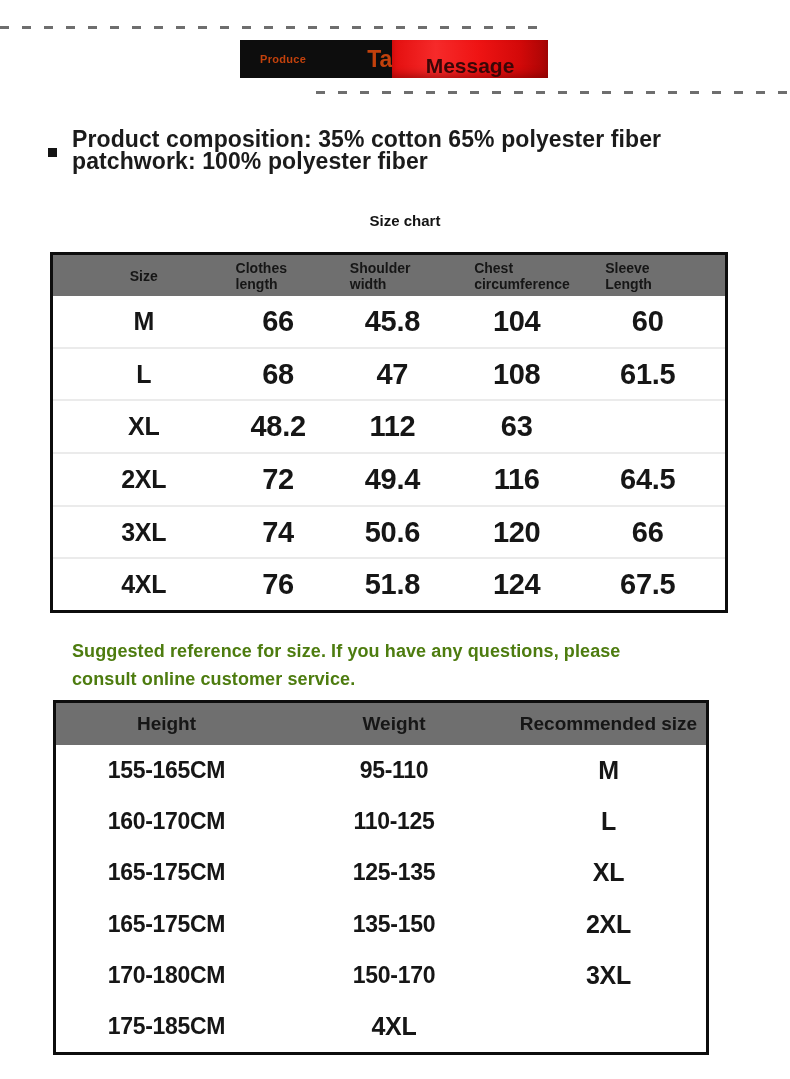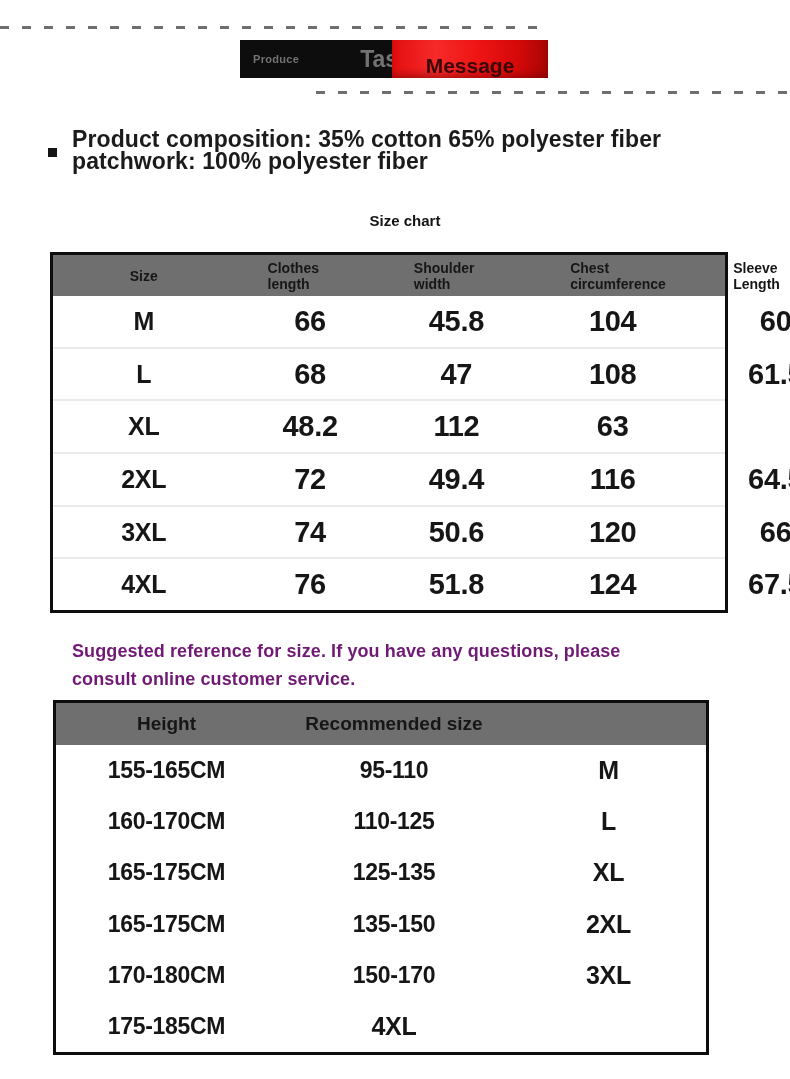--- a/index.html
+++ b/index.html
@@ -8,22 +8,22 @@
   .page { position:relative; width:790px; height:1079px; background:#ffffff; overflow:hidden; }
 
   
   .dash { position:absolute; height:3px;
     background:repeating-linear-gradient(90deg,#6e6e6e 0 9px,transparent 9px 22px); }
   .dash-top { left:0; top:26px; width:549px; }
   .dash-bottom { left:316px; top:91px; width:474px; }
 
   
   .tabs { position:absolute; left:240px; top:40px; height:38px; display:flex; }
-  .tab-dark { width:152px; background:#0d0d0d; color:#737373; display:flex;
-    align-items:center; padding-left:13px; gap:17px; }
+  .tab-dark { width:152px; background:#0d0d0d; color:#c2410c; display:flex;
+    align-items:center; padding-left:20px; gap:17px; }
   .produce { font-size:11px; font-weight:bold; letter-spacing:0.3px; }
   .taste { font-size:23px; font-weight:bold;margin-left:44px; }
   .tab-red { width:156px; color:#3a0707; display:flex; align-items:flex-end; justify-content:center;
     font-size:21px; font-weight:bold;
     background:linear-gradient(90deg,#e30e0e 0%,#f62a2a 28%,#ef1414 55%,#d30909 82%,#a80505 100%);
     box-shadow:inset 0 -5px 8px -2px rgba(110,0,0,0.55); }
 
   
   .bullet { position:absolute; left:48px; top:148px; width:9px; height:9px; background:#141414; }
   .composition { position:absolute; left:72px; top:129px; font-size:23px; font-weight:bold;
@@ -34,29 +34,29 @@
 
   
   .tbl { position:absolute; border:3px solid #0d0d0d; background:#ffffff;
     display:flex; flex-direction:column; }
   .tbl .hdr { display:grid; background:#6f6f6f; color:#ffffff; font-weight:bold; flex:0 0 auto; }
   .tbl .row { display:grid; flex:1 1 0; }
   .tbl .cell { display:flex; align-items:center; justify-content:center;
     font-weight:bold; color:#161616; }
 
   #size-table { left:50px; top:252px; width:678px; height:361px; }
-  #size-table .hdr, #size-table .row { grid-template-columns:27% 13% 21% 16% 23%;gap:32px; }
+  #size-table .hdr, #size-table .row { grid-template-columns:27% 13% 21% 16% 23%; }
   #size-table .hdr { height:41px; font-size:14px; line-height:16px; }
   #size-table .hdr .cell span { display:inline-block; max-width:85px; text-align:left; }
   #size-table .row .cell { font-size:29px; letter-spacing:-0.3px; }
   #size-table .row .c0 { font-size:25px; }
   #size-table .row + .row { border-top:2px solid #ebebeb; }
 
   .note { position:absolute; left:72px; top:637px; font-size:18px; font-weight:bold;
-    line-height:28px; color:#701a75; letter-spacing:0.1px; }
+    line-height:28px; color:#4d7c0f; letter-spacing:0.1px; }
 
   #ref-table { left:53px; top:700px; width:656px; height:355px; }
   #ref-table .hdr, #ref-table .row { grid-template-columns:34% 36% 30%; }
   #ref-table .hdr { height:42px; font-size:19px; }
   #ref-table .row .cell { font-size:23px; letter-spacing:-0.3px; }
   #ref-table .row .c2 { font-size:25px; }
 </style>
 </head>
 <body>
 
@@ -148,20 +148,23 @@
   <div class="note">
     <div>Suggested reference for size. If you have any questions, please</div>
     <div>consult online customer service.</div>
   </div>
 
   <div class="tbl" id="ref-table">
     <div class="hdr">
         <div class="cell h0">
           <span>Height</span>
         </div>
+        <div class="cell h1">
+          <span>Weight</span>
+        </div>
         <div class="cell h2">
           <span>Recommended size</span>
         </div>
       </div>
   <div class="row">
         <div class="cell c0">155-165CM</div>
         <div class="cell c1">95-110</div>
         <div class="cell c2">M</div>
       </div>
       <div class="row">

